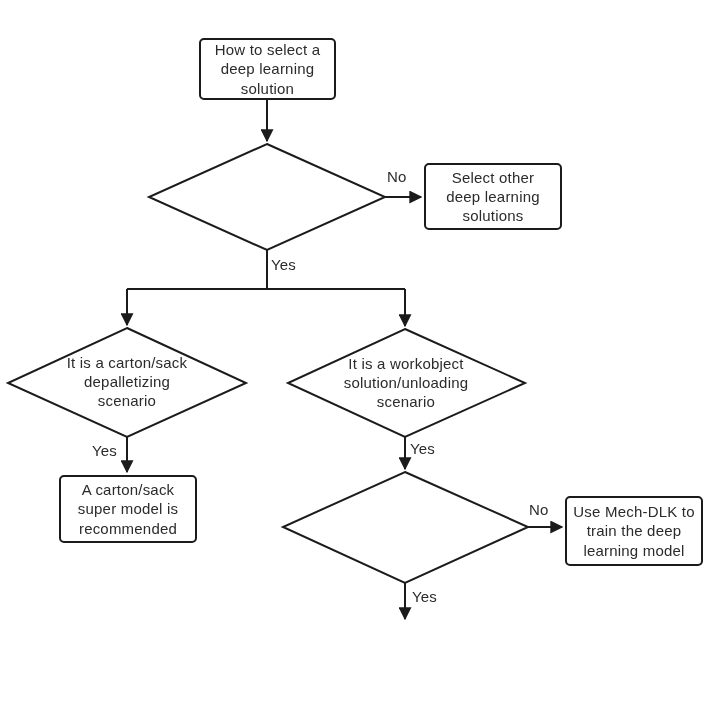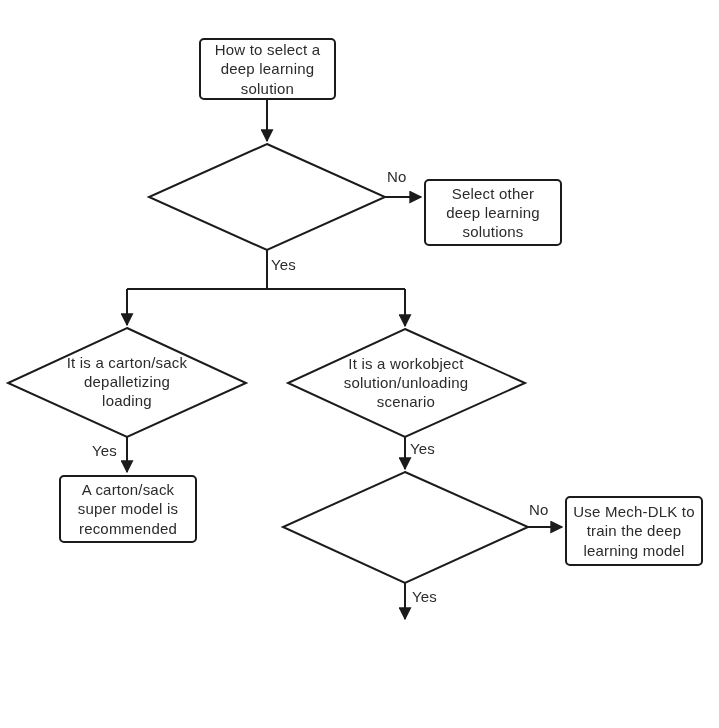--- a/index.html
+++ b/index.html
@@ -63,21 +63,21 @@
     white-space:pre-line;
     color:var(--text);
   }
   .edge-label{
     position:absolute;
     font-size:15px;
     letter-spacing:.2px;
     color:var(--text);
   }
   #box-start    {left:199px;top:38px; width:137px;height:62px;}
-  #box-other    {left:424px;top:163px;width:138px;height:67px;margin-top:16px;}
+  #box-other    {left:424px;top:163px;width:138px;height:67px;}
   #box-super    {left:59px; top:475px;width:138px;height:68px;}
   #box-mechdlk  {left:565px;top:496px;width:138px;height:70px;}
   #box-matching {left:341px;top:622px;width:137px;height:68px;}
 
   #text-d1{left:267px;top:197px;width:170px;}
   #text-d2{left:127px;top:382px;width:190px;}
   #text-d3{left:406px;top:383px;width:185px;}
   #text-d4{left:406px;top:527px;width:205px;}
 
   #label-d1-no {left:387px;top:168px;}
@@ -124,21 +124,21 @@
 solutions</div>
   <div class="box" id="box-super">A carton/sack
 super model is
 recommended</div>
   <div class="box" id="box-mechdlk">Use Mech-DLK to
 train the deep
 learning model</div>
 
   <div class="diamond-text" id="text-d2">It is a carton/sack
 depalletizing
-loading</div>
+scenario</div>
   <div class="diamond-text" id="text-d3">It is a workobject
 solution/unloading
 scenario</div>
 
   <div class="edge-label" id="label-d1-no">No</div>
   <div class="edge-label" id="label-d1-yes">Yes</div>
   <div class="edge-label" id="label-d2-yes">Yes</div>
   <div class="edge-label" id="label-d3-yes">Yes</div>
   <div class="edge-label" id="label-d4-no">No</div>
   <div class="edge-label" id="label-d4-yes">Yes</div>

